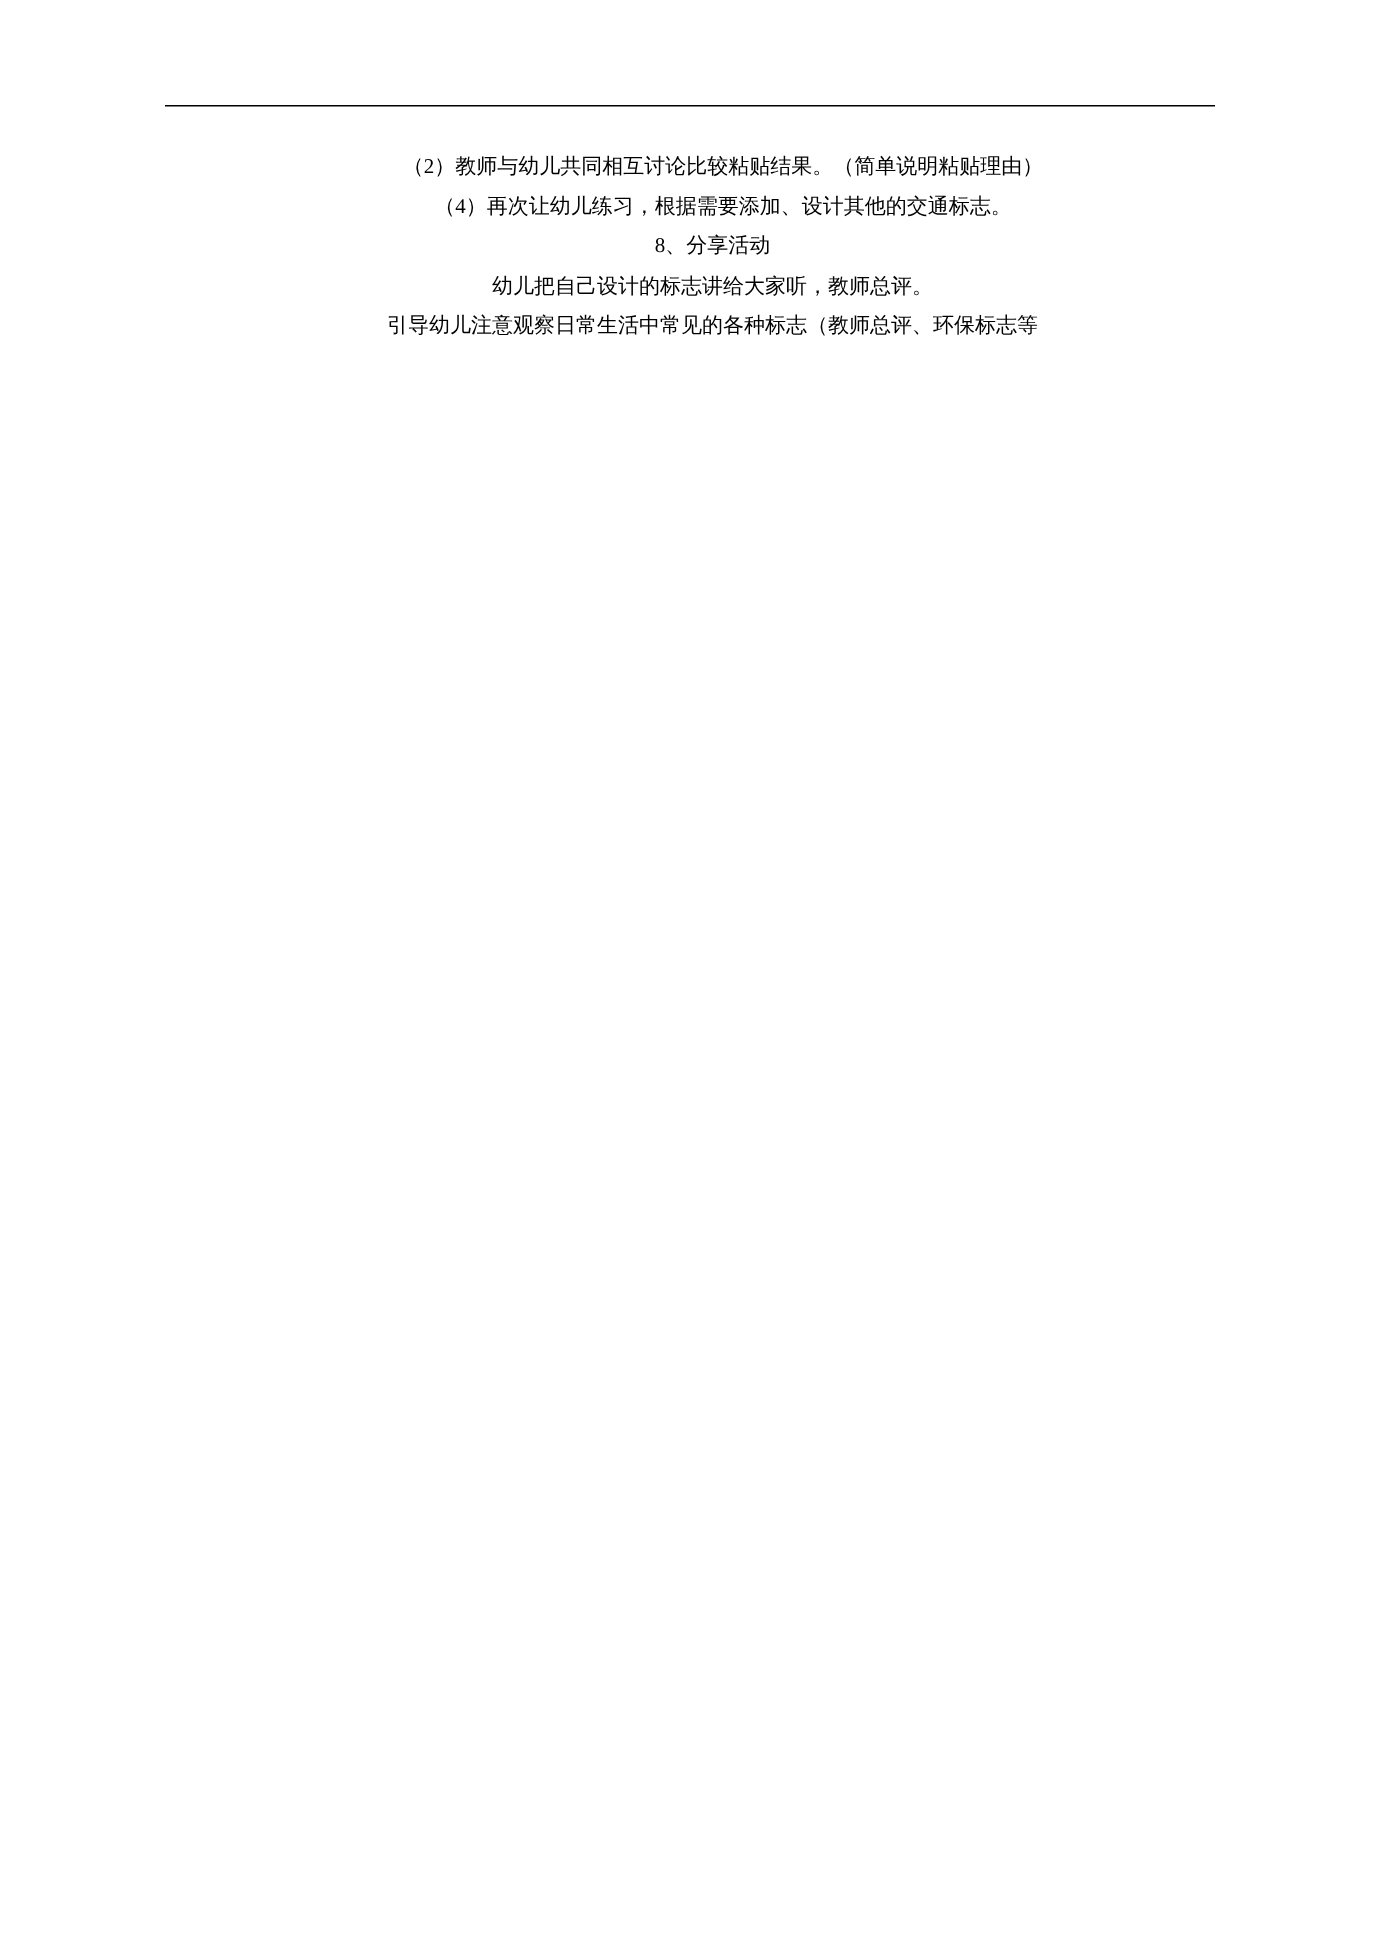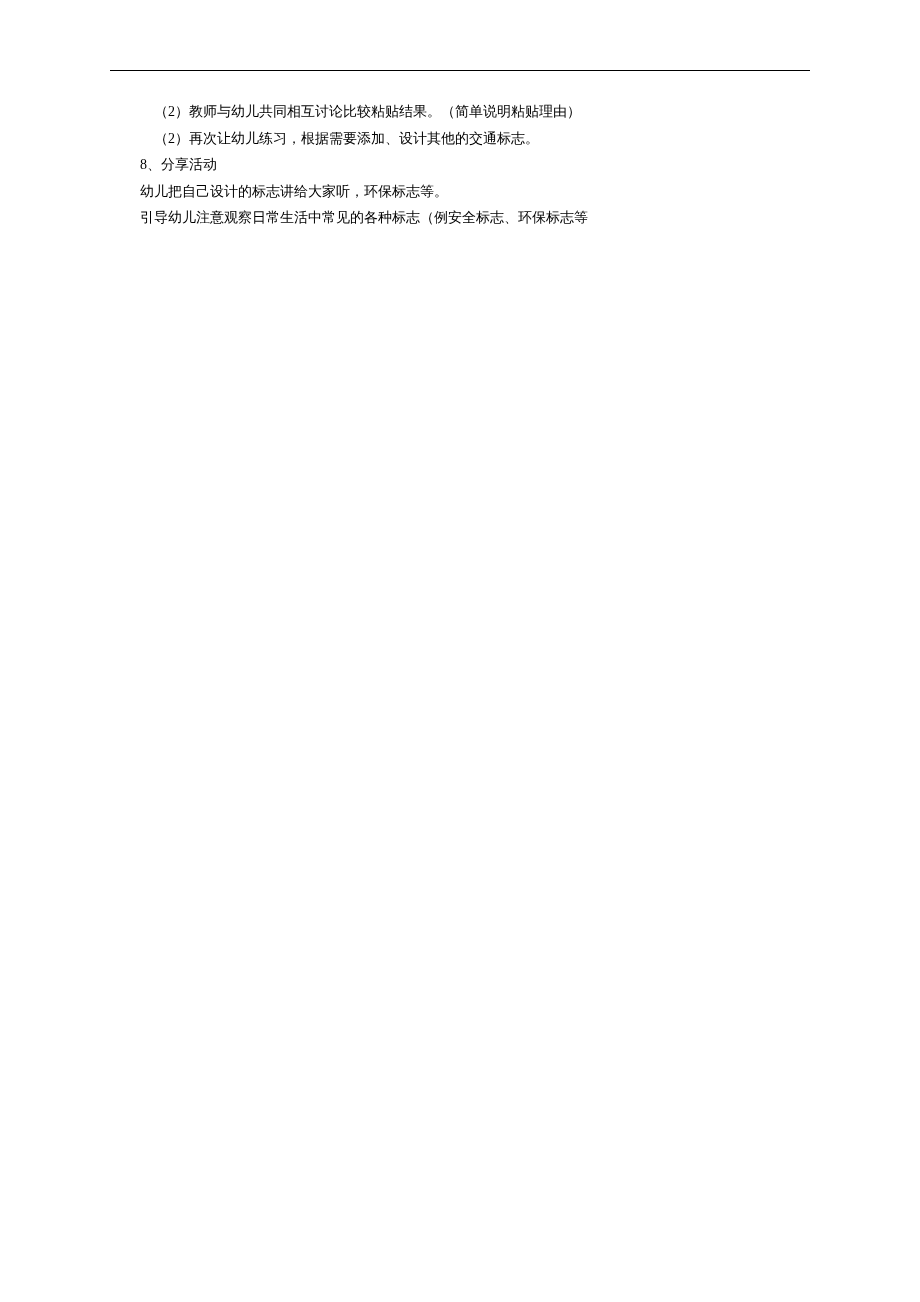--- a/index.html
+++ b/index.html
@@ -20,30 +20,31 @@
     .page {
       padding: 70px 110px 0 110px;
     }
     .divider {
       border-top: 1px solid #000000;
       margin-bottom: 28px;
       width: 100%;
     }
     .content {
       padding-left: 30px;
+      text-align: center;
     }
     .line {
       white-space: nowrap;
     }
   </style>
 </head>
 <body>
 
 <div class="page">
   <div class="divider"></div>
   <div class="content">
     <div class="line">　（2）教师与幼儿共同相互讨论比较粘贴结果。（简单说明粘贴理由）</div>
-    <div class="line">　（2）再次让幼儿练习，根据需要添加、设计其他的交通标志。</div>
+    <div class="line">　（4）再次让幼儿练习，根据需要添加、设计其他的交通标志。</div>
     <div class="line">8、分享活动</div>
-    <div class="line">幼儿把自己设计的标志讲给大家听，环保标志等。</div>
-    <div class="line">引导幼儿注意观察日常生活中常见的各种标志（例安全标志、环保标志等</div>
+    <div class="line">幼儿把自己设计的标志讲给大家听，教师总评。</div>
+    <div class="line">引导幼儿注意观察日常生活中常见的各种标志（教师总评、环保标志等</div>
   </div>
 </div>
 
 </body></html>

